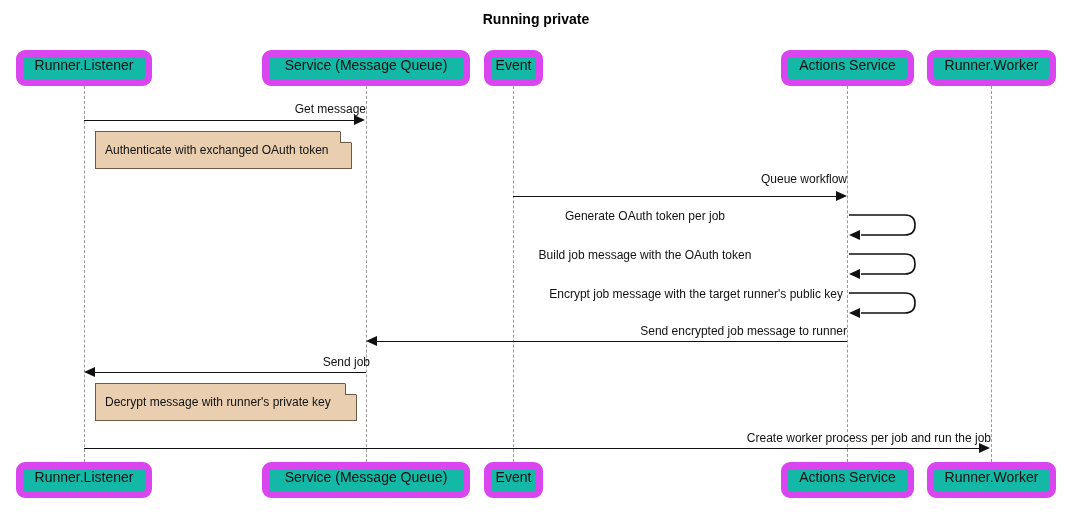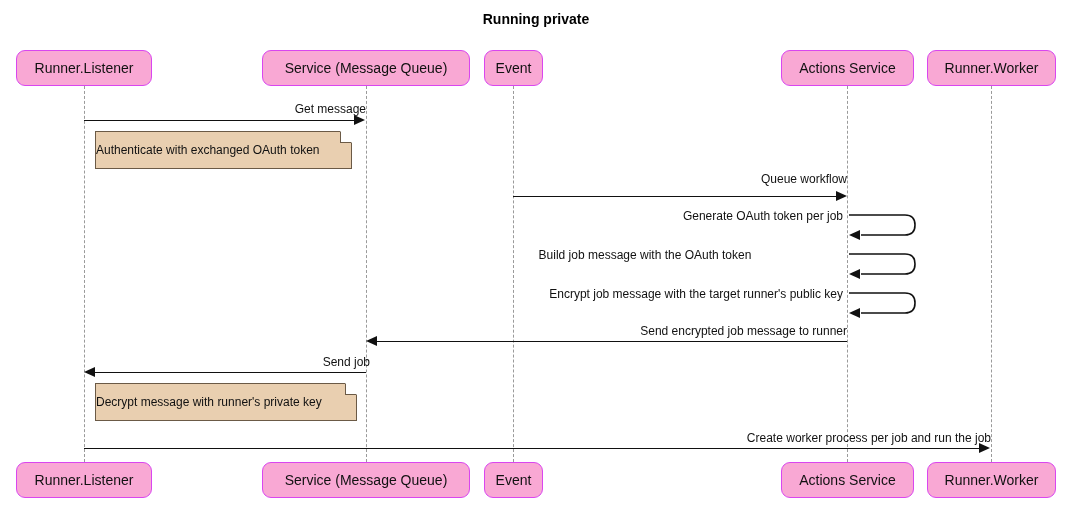--- a/index.html
+++ b/index.html
@@ -30,26 +30,26 @@
     letter-spacing: 0px;
   }
   .lifeline {
     position: absolute;
     width: 0;
     border-left: 1px dashed #9a9a9a;
   }
   .participant {
     position: absolute;
     height: 36px;
-    background: #f9a8d4;
-    border: 1px solid #d946ef;
+    background: #14b8a6;
+    border: 7px solid #d946ef;
     border-radius: 9px;
     box-sizing: border-box;
     display: flex;
-    align-items: center;
+    align-items: flex-start;
     justify-content: center;
     font-size: 14px;
     color: #111111;
     white-space: nowrap;
   }
   .msg-line {
     position: absolute;
     height: 0;
     border-top: 1.4px solid #111111;
   }
@@ -89,20 +89,21 @@
   }
   .note {
     position: absolute;
     background: #e9cfb0;
     border: 1px solid #6b5a46;
     box-sizing: border-box;
     font-size: 12px;
     color: #111111;
     display: flex;
     align-items: center;
+    padding-left: 9px;
     white-space: nowrap;
   }
   .note-fold {
     position: absolute;
     top: 0;
     right: 0;
     width: 11px;
     height: 11px;
     background: #ffffff;
     border-left: 1px solid #6b5a46;
@@ -172,21 +173,21 @@
     <span>Authenticate with exchanged OAuth token</span>
     <span class="note-fold">
       <span class="note-fold-tri"></span>
     </span>
   </div>
 
   <div class="msg-label centered" style="left:513px; top:172px; width:334px;">Queue workflow</div>
   <div class="msg-line" style="left:513px; top:196px; width:324px;"></div>
   <div class="arrowhead right" style="left:836px; top:191px;"></div>
 
-  <div class="msg-label right-aligned" style="left:447px; top:209px; width:396px;">Generate OAuth token per job</div>
+  <div class="msg-label right-aligned" style="left:447px; top:209px; width:396px;text-align:center;">Generate OAuth token per job</div>
   <div class="selfloop" style="left:847px; top:208px; width:80px; height:34px;">
     <svg width="80" height="34" viewBox="0 0 80 34">
       <path d="M 2 7 L 58 7 Q 68 7 68 17 Q 68 27 58 27 L 14 27" fill="none" stroke="#111111" stroke-width="1.6"></path>
       <polygon points="2,27 13,22 13,32" fill="#111111"></polygon>
     </svg>
   </div>
 
   <div class="msg-label right-aligned" style="left:447px; top:248px; width:396px;text-align:center;">Build job message with the OAuth token</div>
   <div class="selfloop" style="left:847px; top:247px; width:80px; height:34px;">
     <svg width="80" height="34" viewBox="0 0 80 34">

